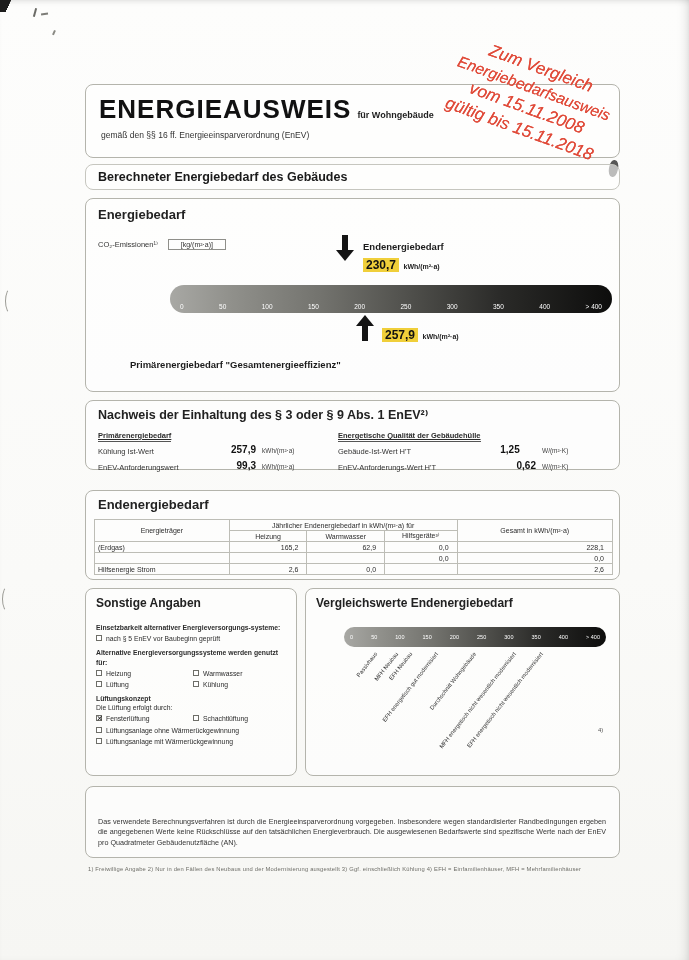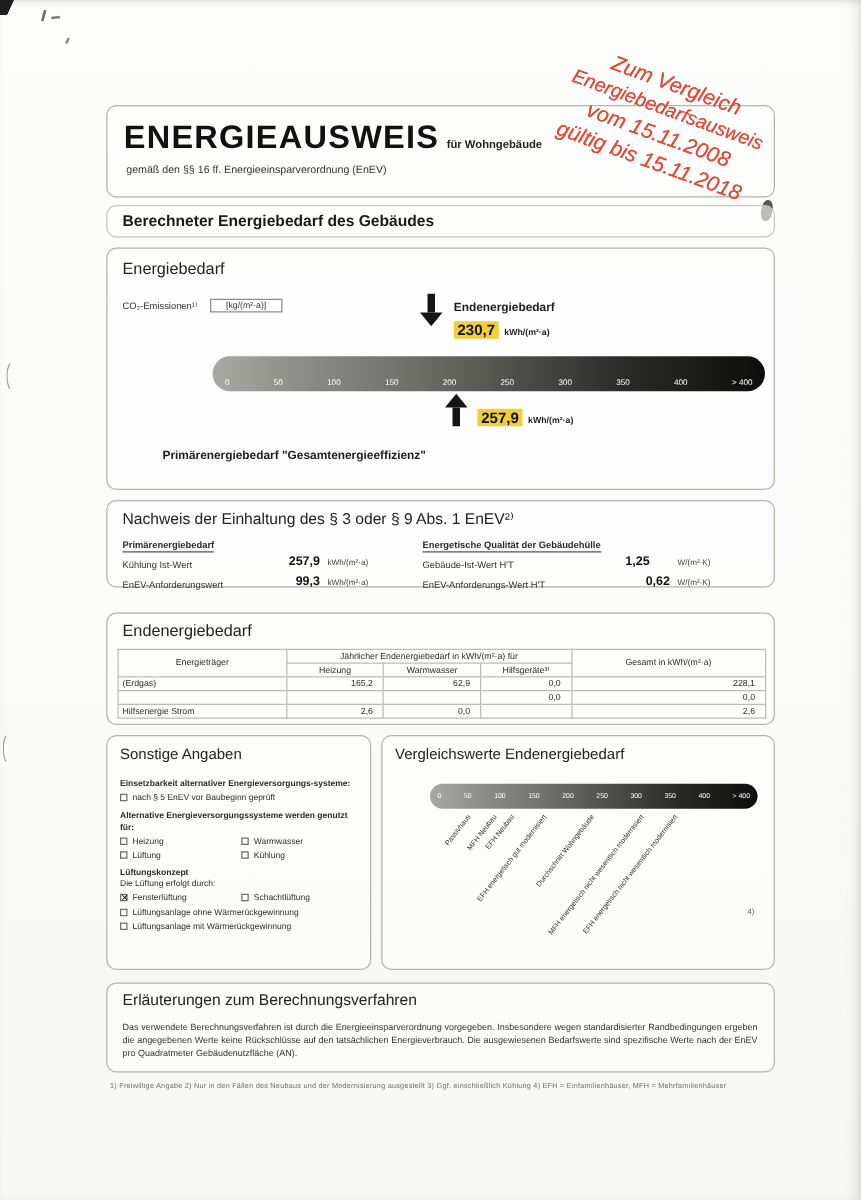--- a/index.html
+++ b/index.html
@@ -24,21 +24,21 @@
   .stamp {
     position:absolute; left:408px; top:56px; width:244px; text-align:center;
     transform:rotate(20deg); color:#e04b3a; font-style:italic; z-index:9;
     text-shadow:0 0 .4px #e04b3a; line-height:1.3; pointer-events:none;
   }
   .stamp .s1 { font-size:17px; }
   .stamp .s2 { font-size:15.5px; }
   .stamp .s3 { font-size:17px; }
   .stamp .s4 { font-size:17px; }
 
-  .sec-title { font-size:13px; font-weight:normal; color:#222; }
+  .sec-title { font-size:13px; font-weight:bold; color:#222; }
 
   
   .scale-bar {
     position:absolute; border-radius:14px;
     background:linear-gradient(90deg,#a8a8a4 0%,#90908b 14%,#73736e 34%,#4e4e4a 55%,#2a2a28 75%,#0d0d0c 100%);
     display:flex; justify-content:space-between; align-items:flex-end;
     padding:2px 10px 3px 10px;
   }
   .scale-bar .tick { font-size:6.5px; color:#fff; white-space:nowrap; }
   .scale-bar.small { border-radius:10px; padding:1px 6px; align-items:center; }
@@ -49,21 +49,21 @@
   .tri-down { width:0; height:0; border-left:9px solid transparent; border-right:9px solid transparent; border-top:11px solid #141414; }
   .tri-up { width:0; height:0; border-left:9px solid transparent; border-right:9px solid transparent; border-bottom:11px solid #141414; }
 
   .hl { background:#f0cf3a; padding:0 3px; font-weight:bold; font-size:12px; color:#111; }
   .unit-sm { font-size:7px; font-weight:bold; color:#222; }
   .lbl-bold-sm { font-size:9.5px; font-weight:bold; color:#1c1c1c; }
   .co2-label { font-size:7.5px; color:#333; }
   .co2-unit { font-size:7px; color:#333; border:1px solid #8f8f8a; padding:1px 12px; margin-left:10px; }
 
   
-  .nw-header { font-size:7.5px; font-weight:bold; color:#2a2a2a; border-bottom:1px solid #555; padding-bottom:1px; }
+  .nw-header { font-size:7.5px; font-weight:bold; color:#2a2a2a; border-bottom:1px solid #555; padding-bottom:1px;text-decoration:underline; }
   .nw-label { font-size:7.5px; color:#333; }
   .nw-value { font-size:10px; font-weight:bold; color:#111; text-align:right; display:inline-block; }
   .nw-unit { font-size:6.5px; color:#444; }
 
   
   table.ee { border-collapse:collapse; width:519px; table-layout:fixed; }
   table.ee th, table.ee td { border:1px solid #bdbdb6; font-size:7px; color:#2c2c2c; padding:1px 3px; height:11px; }
   table.ee th { font-weight:normal; text-align:center; }
   table.ee td.num { text-align:right; padding-right:8px; }
   table.ee td.lab { text-align:left; }
@@ -316,19 +316,18 @@
     <div class="vlab" style="left:206px;top:62px;">
         <span>MFH energetisch nicht wesentlich modernisiert</span>
       </div>
     <div class="vlab" style="left:233px;top:62px;">
         <span>EFH energetisch nicht wesentlich modernisiert</span>
       </div>
     <div class="abs v-footnote" style="left:292px;top:138px;">4)</div>
   </div>
 
   <div class="box" style="top:786px;height:72px;">
-    <div class="abs sec-title" style="left:12px;top:6px;font-size:12.5px;">Erläuterungen zum Berechnungsverfahren</div>
     <div class="abs erl-body" style="left:12px;top:30px;width:508px;">Das verwendete Berechnungsverfahren ist durch die Energieeinsparverordnung vorgegeben. Insbesondere wegen standardisierter Randbedingungen ergeben die angegebenen Werte keine Rückschlüsse auf den tatsächlichen Energieverbrauch. Die ausgewiesenen Bedarfswerte sind spezifische Werte nach der EnEV pro Quadratmeter Gebäudenutzfläche (AN).</div>
   </div>
 
   <div class="abs footer-note" style="left:88px;top:866px;width:532px;">1) Freiwillige Angabe      2) Nur in den Fällen des Neubaus und der Modernisierung ausgestellt      3) Ggf. einschließlich Kühlung      4) EFH = Einfamilienhäuser, MFH = Mehrfamilienhäuser</div>
 
 </div>
 
 </body></html>

